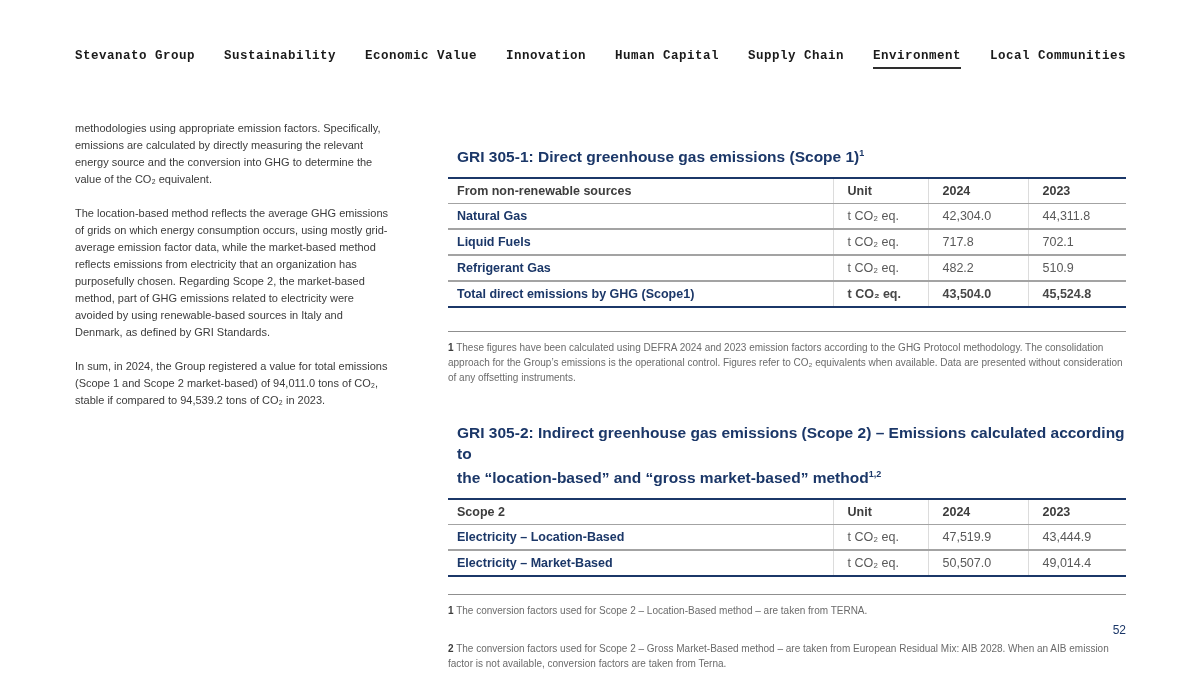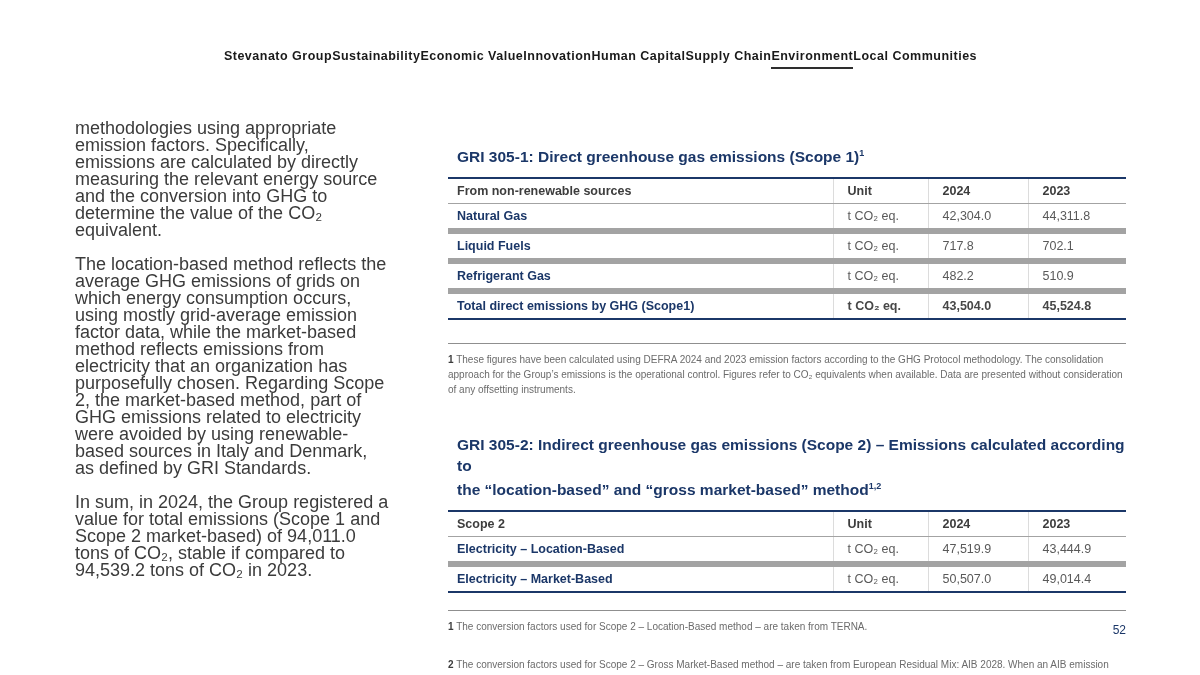--- a/index.html
+++ b/index.html
@@ -6,47 +6,47 @@
   body{
     width:1200px;height:675px;position:relative;background:#ffffff;
     font-family:"Liberation Sans","DejaVu Sans",sans-serif;
     -webkit-font-smoothing:antialiased;overflow:hidden;
   }
   .page{position:absolute;inset:0;background:#fff;}
 
   
   .nav{
     position:absolute;left:75px;right:74px;top:49px;
-    display:flex;justify-content:center;align-items:flex-start;
+    display:flex;justify-content:space-between;align-items:flex-start;font-family:Liberation Mono, monospace;
   }
   .nav-item{
     font-size:12.5px;font-weight:700;color:#1a1a1a;letter-spacing:.5px;
     white-space:nowrap;padding-bottom:4px;cursor:default;
   }
   .nav-item.active{border-bottom:2px solid #2e2e2e;}
 
   
   .left-col{position:absolute;left:75px;top:120px;width:314px;}
   .left-col p{
-    margin:0 0 17px 0;font-size:18px;line-height:17px;color:#3b3b3b;
+    margin:0 0 17px 0;font-size:11px;line-height:17px;color:#3b3b3b;
   }
 
   
   .right-col{position:absolute;left:448px;top:132px;width:678px;}
   .t-title{
     color:#1b3768;font-weight:700;font-size:15.5px;line-height:21px;
     margin:11px 0 10px 0;padding-left:9px;
   }
   .t-title sup,.fn sup{font-size:9px;}
   table{width:100%;border-collapse:collapse;table-layout:fixed;
     border-top:2px solid #1b3768;border-bottom:2px solid #1b3768;}
   col.c-label{width:385px;}col.c-unit{width:95px;}col.c-y24{width:100px;}col.c-y23{width:98px;}
   th,td{font-size:12.5px;text-align:left;padding:5px 4px 5px 9px;vertical-align:middle;margin-top:44px;}
   thead th{font-weight:700;color:#3d3d3d;border-bottom:1px solid #a3a3a3;}
-  tbody td{color:#595959;border-bottom:6px solid #a3a3a3;}
+  tbody td{color:#595959;border-bottom:2px solid #a3a3a3;}
   tbody tr:last-child td{border-bottom:none;}
   td.lbl{color:#1b3768;font-weight:700;}
   th.vsep,td.vsep{border-left:1px solid #dcdcdc;padding-left:14px;}
   tr.total td{font-weight:700;}
   tr.total td.val,tr.total td.unit{color:#474747;}
 
   .sep{border-top:1px solid #8f8f8f;height:0;}
   .sep-1{margin-top:23px;}
   .sep-2{margin-top:17px;}
   .fn{

